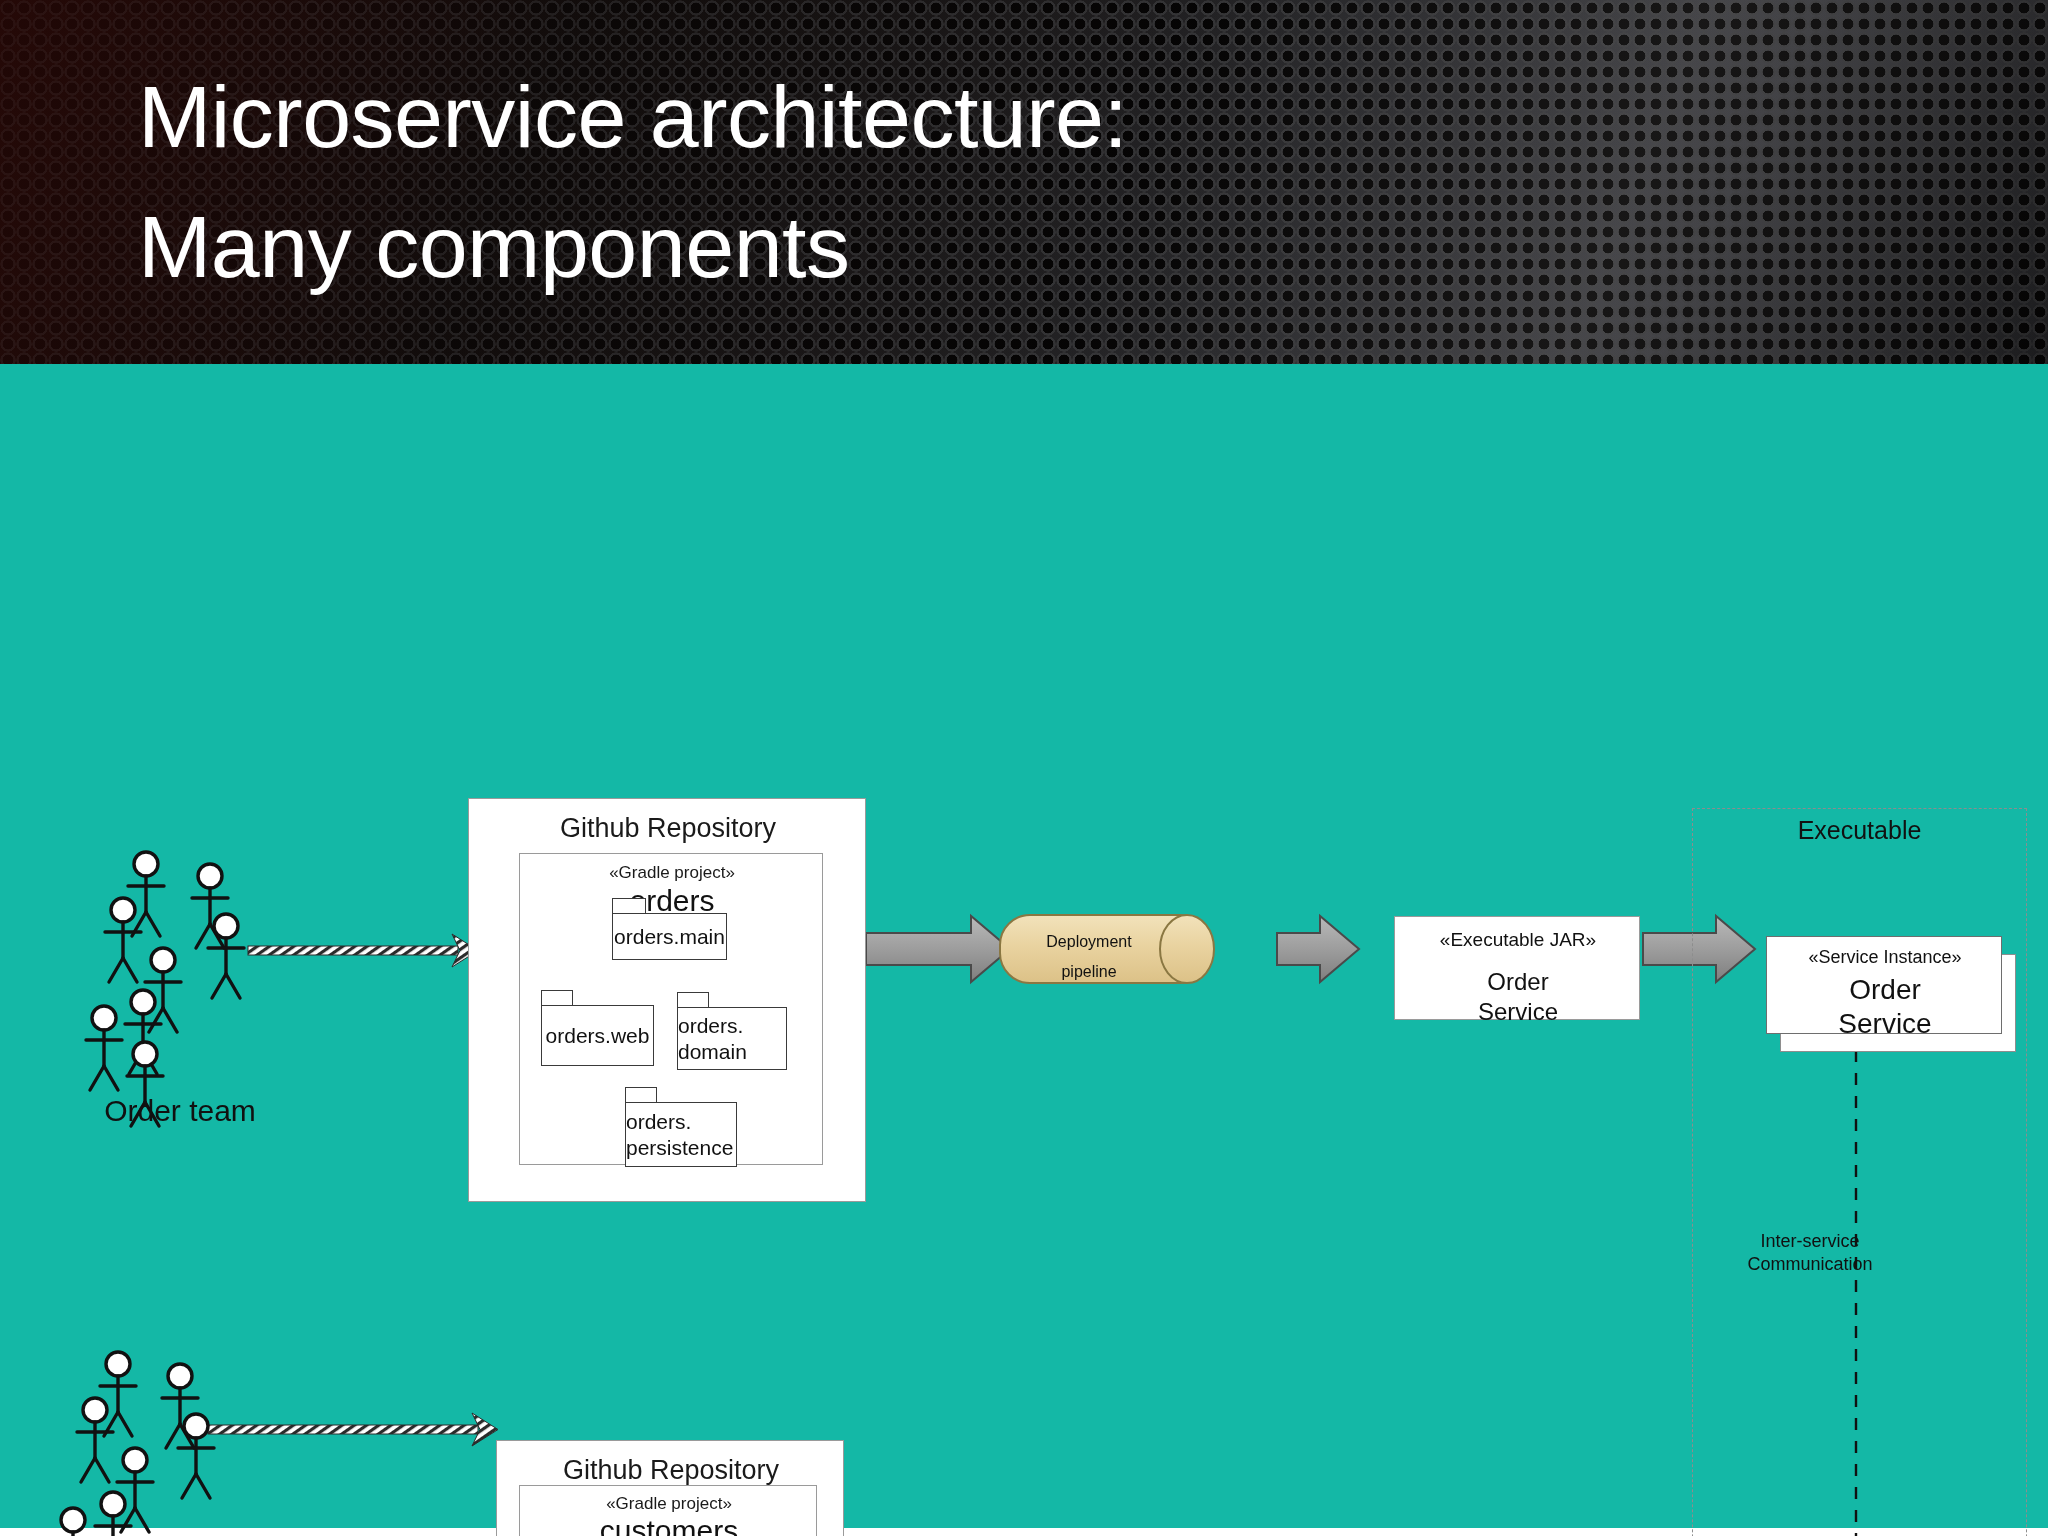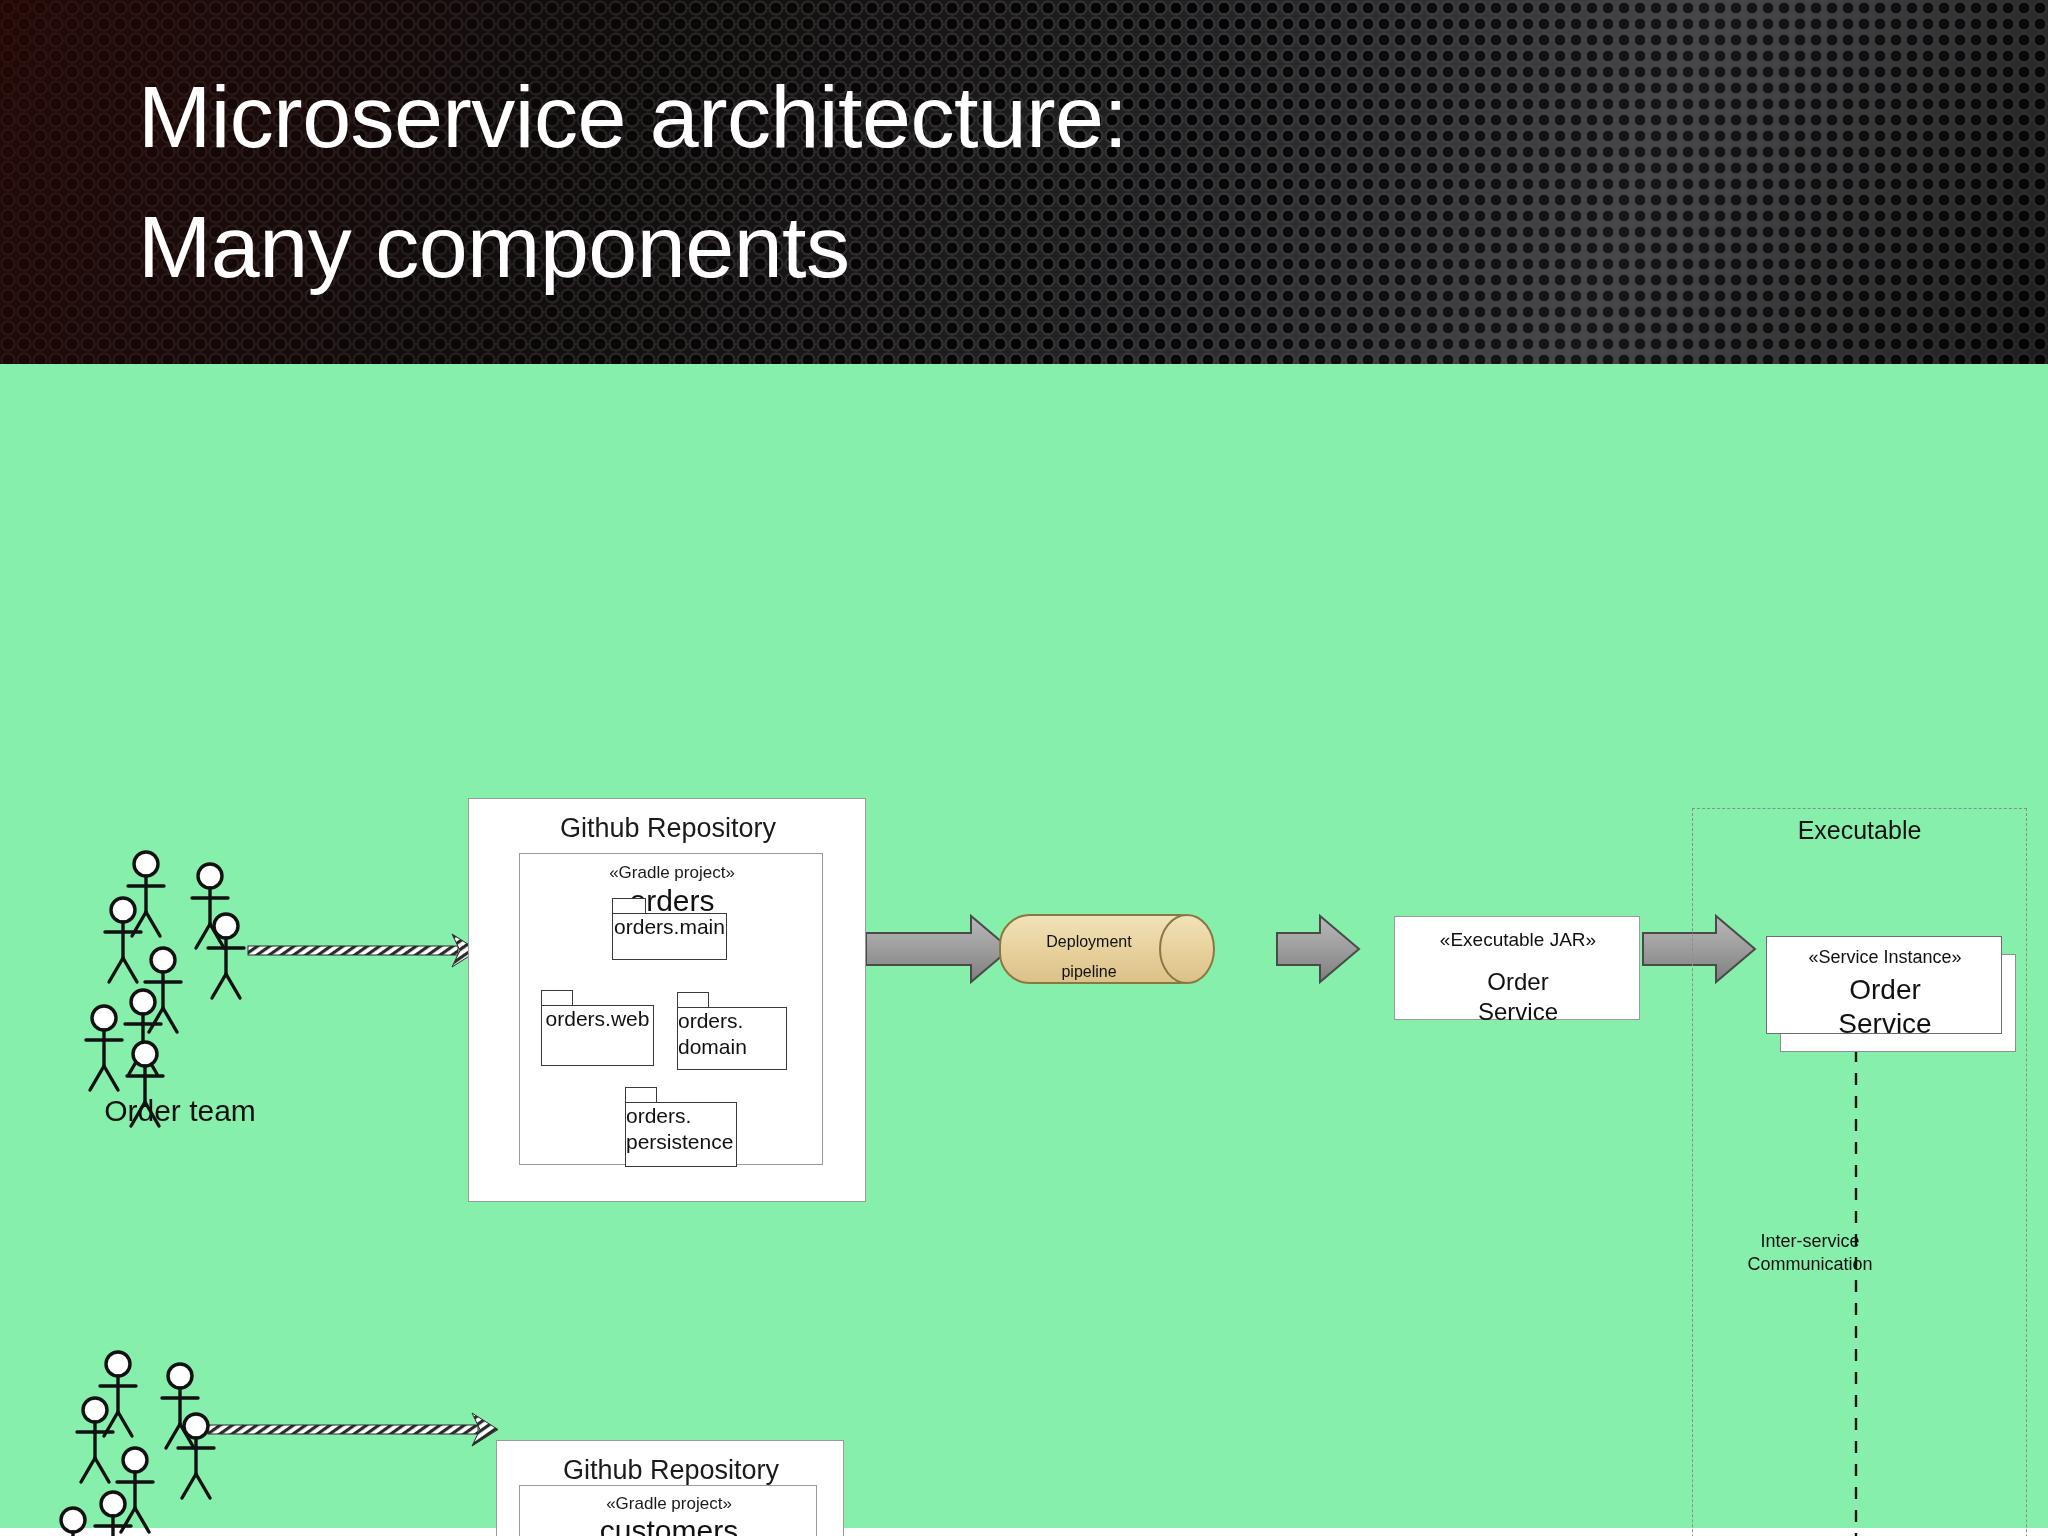--- a/index.html
+++ b/index.html
@@ -2,21 +2,21 @@
 <html><head>
 <meta charset="utf-8">
 <style>
   * { box-sizing: border-box; margin: 0; padding: 0; }
   html, body {
     width: 2048px; height: 1536px;
     background: #ffffff;
     font-family: "Liberation Sans", sans-serif;
     overflow: hidden;
   }
-  .slide { position: relative; width: 2048px; height: 1528px; background: #86efac; }
+  .slide { position: relative; width: 2048px; height: 1528px; background: #14b8a6; }
 
   
   .header {
     position: absolute; left: 0; top: 0; width: 2048px; height: 364px;
     background-color: #17120f;
     background-image:
       radial-gradient(circle at 8px 8px, #060505 0 5.2px, #3a3a3c 5.6px 7.4px, rgba(0,0,0,0) 7.8px),
       radial-gradient(circle at 0px 0px, #060505 0 5.2px, #3a3a3c 5.6px 7.4px, rgba(0,0,0,0) 7.8px),
       linear-gradient(115deg, #1a0d0b 0%, #14100f 28%, #2b2b2e 62%, #3c3c40 82%, #2a2a2d 100%);
     background-size: 16px 16px, 16px 16px, 100% 100%;
@@ -54,21 +54,21 @@
   .jar-name { font-size: 24px; color: #111; line-height: 30px; }
   .inter-lbl { font-size: 18px; color: #111; line-height: 23px; }
   .pipe-text { font-size: 16px; color: #111; line-height: 30px; }
 
   
   .pkg { position: absolute; }
   .pkg .tab { position: absolute; left: 0; top: 0; height: 16px; border: 1.5px solid #3a3a3a;
               border-bottom: none; background: #fff; }
   .pkg .body { position: absolute; left: 0; top: 15px; right: 0; bottom: 0;
                border: 1.5px solid #3a3a3a; background: #fff;
-               display: flex; justify-content: center; }
+               display: flex; align-items: center; justify-content: center; }
 
   
   .prod-frame {
     position: absolute; border: 1.6px dashed #8d8d8d; background: transparent;
   }
 
   
   .svc-stack { position: absolute; margin-top: 43px; }
   .svc-stack .behind { position: absolute; left: 14px; top: 18px; right: -14px; bottom: -18px;
                        border: 1.4px solid #8e8e8e; background: #fff; }

